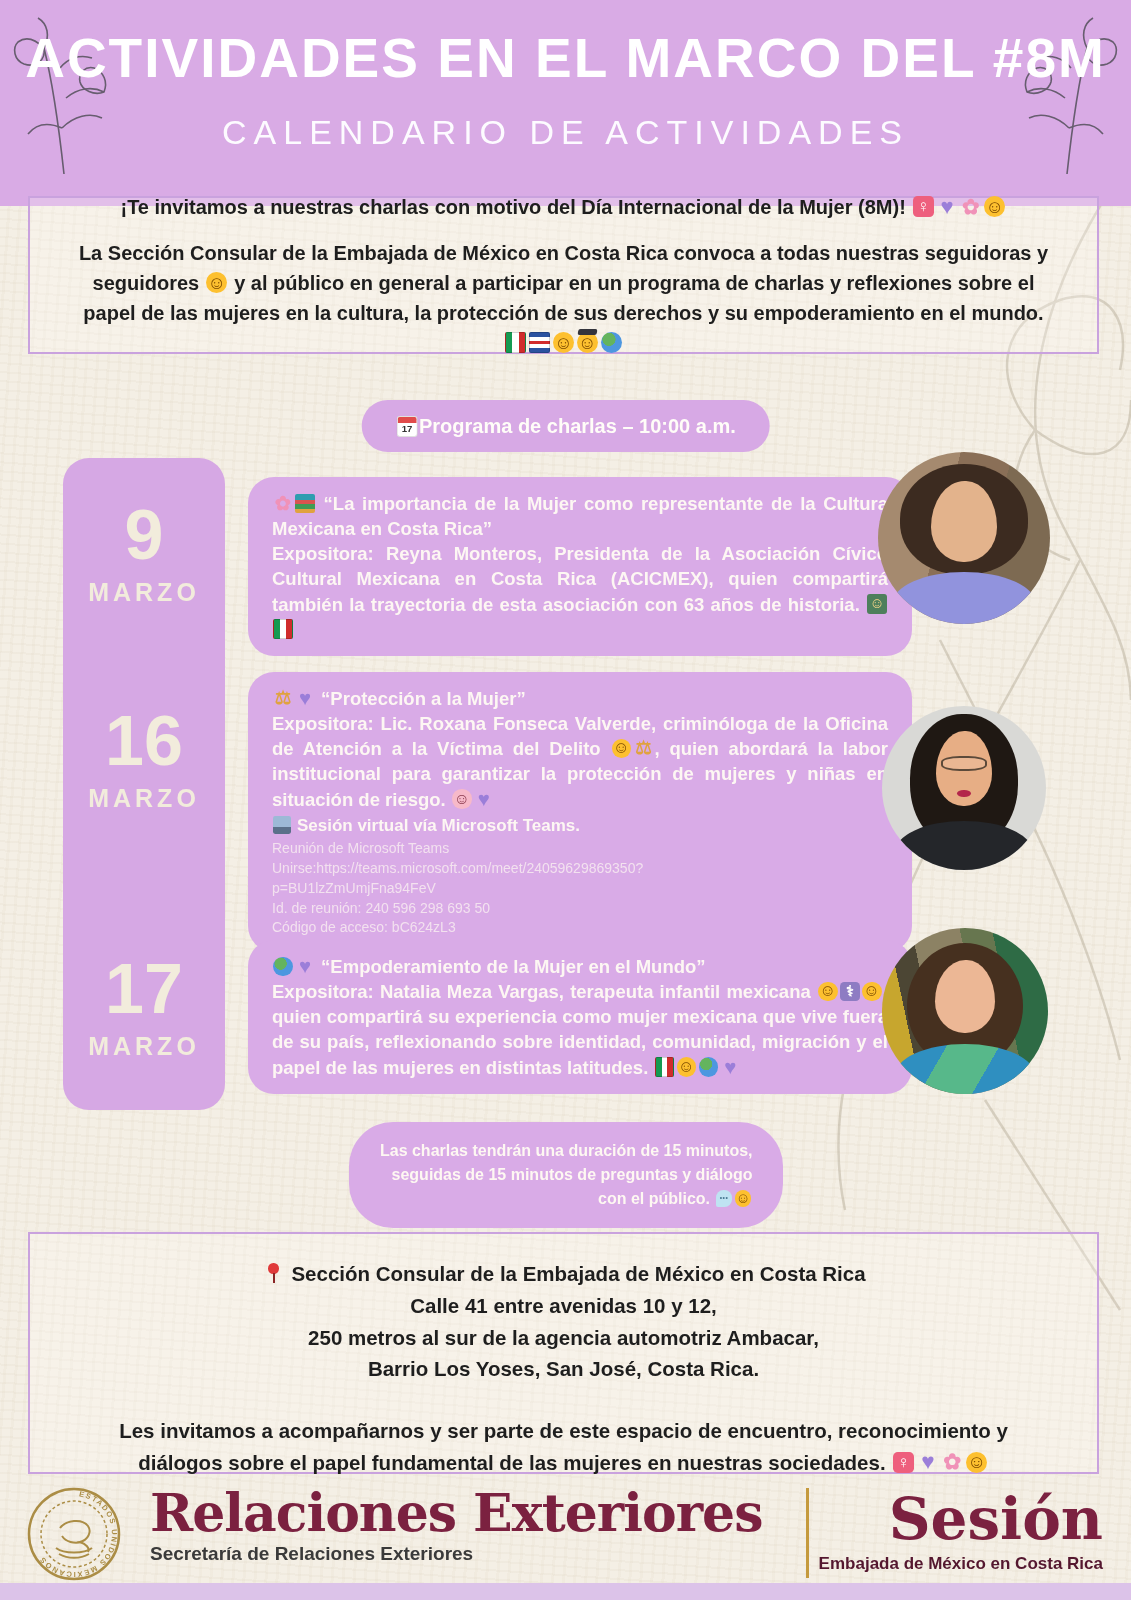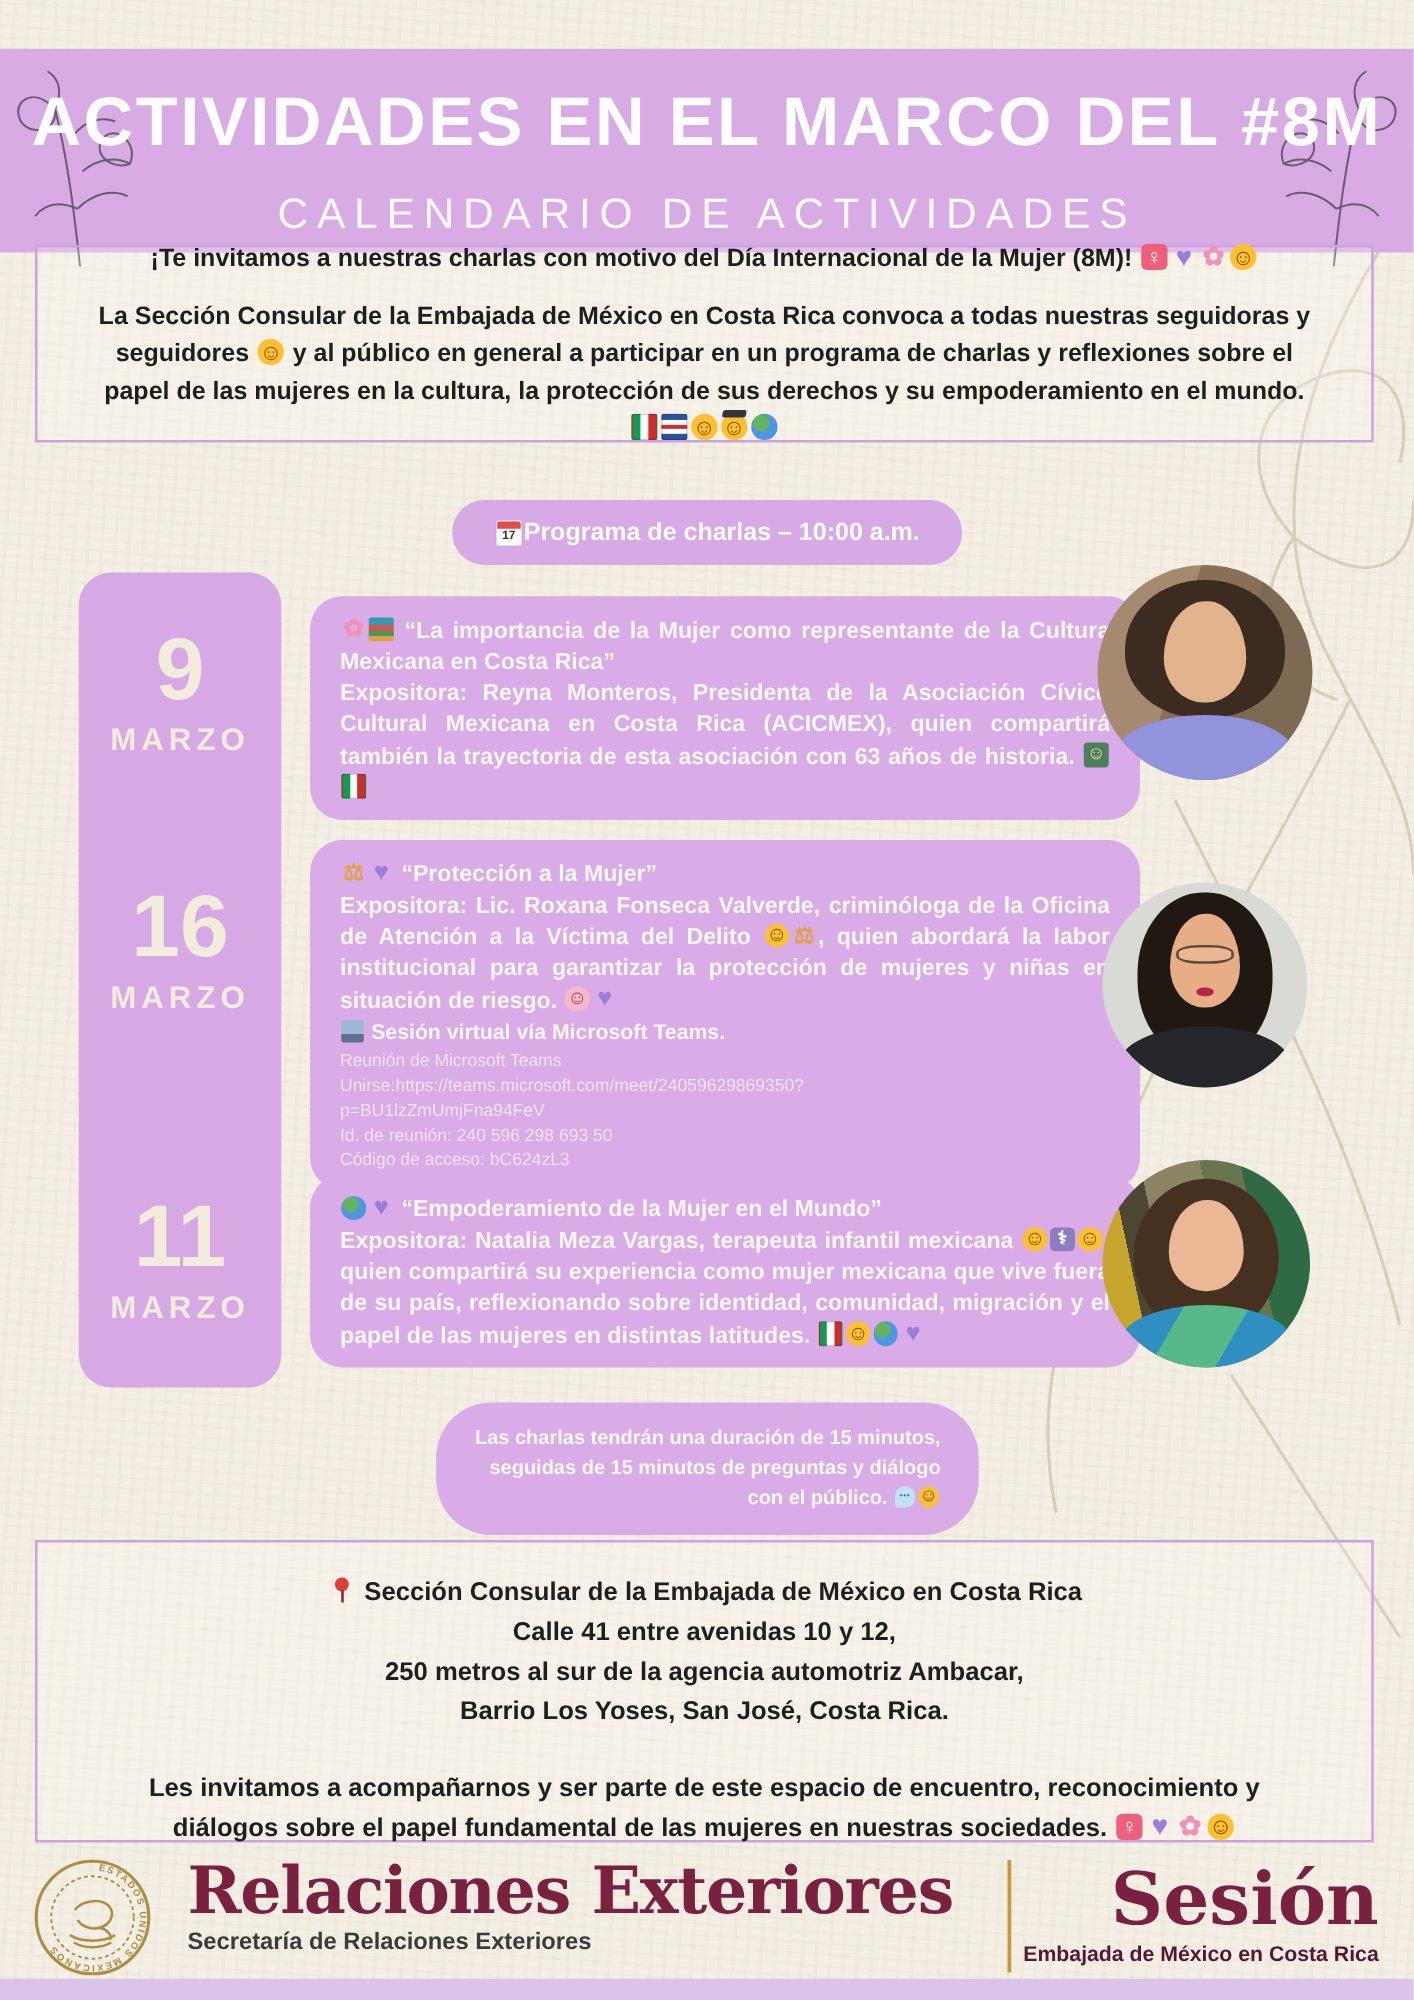--- a/index.html
+++ b/index.html
@@ -2,21 +2,21 @@
 <html><head>
 <meta charset="utf-8">
 <style>
   html,body{margin:0;padding:0;background:#e8e2d5;font-family:"Liberation Sans",sans-serif;}
   #page{position:relative;width:1131px;height:1600px;margin:0 auto;overflow:hidden;
         background:#f4efe5;
         background-image:
           repeating-linear-gradient(4deg, rgba(214,203,182,.14) 0 2px, transparent 2px 9px),
           repeating-linear-gradient(94deg, rgba(226,216,196,.18) 0 3px, transparent 3px 11px);}
   
-  .header{position:absolute;top:0;left:0;right:0;height:163px;background:#d9abe5;margin-top:39px;}
+  .header{position:absolute;top:0;left:0;right:0;height:206px;background:#d9abe5;}
   .header-title{position:absolute;top:26px;left:0;right:0;text-align:center;color:#fff;
         font-size:55px;font-weight:800;letter-spacing:2px;white-space:nowrap;}
   .header-sub{position:absolute;top:113px;left:0;right:0;text-align:center;color:#fdfbff;
         font-size:34px;font-weight:400;letter-spacing:7px;}
   .corner-floral{position:absolute;top:8px;opacity:.8;}
   .corner-floral.left{left:4px;}
   .corner-floral.right{right:4px;transform:scaleX(-1);}
   
   .bg-art{position:absolute;inset:0;pointer-events:none;}
   
@@ -172,21 +172,21 @@
   <div class="daterail">
     <div class="dategroup dg-0">
       <div class="day">9</div>
       <div class="month">MARZO</div>
     </div>
     <div class="dategroup dg-1">
       <div class="day">16</div>
       <div class="month">MARZO</div>
     </div>
     <div class="dategroup dg-2">
-      <div class="day">11</div>
+      <div class="day">17</div>
       <div class="month">MARZO</div>
     </div>
   </div>
 
   <div class="card card-1">
     <div><span class="em em-blossom"></span><span class="em em-books"></span><span> “La importancia de la Mujer como representante de la Cultura Mexicana en Costa Rica”</span></div>
     <div><span>Expositora: Reyna Monteros, Presidenta de la Asociación Cívico Cultural Mexicana en Costa Rica (ACICMEX), quien compartirá también la trayectoria de esta asociación con 63 años de historia. </span><span class="em em-teacher"></span><span class="em em-flag-mx"></span></div>
   </div>
 
   <div class="card card-2">

